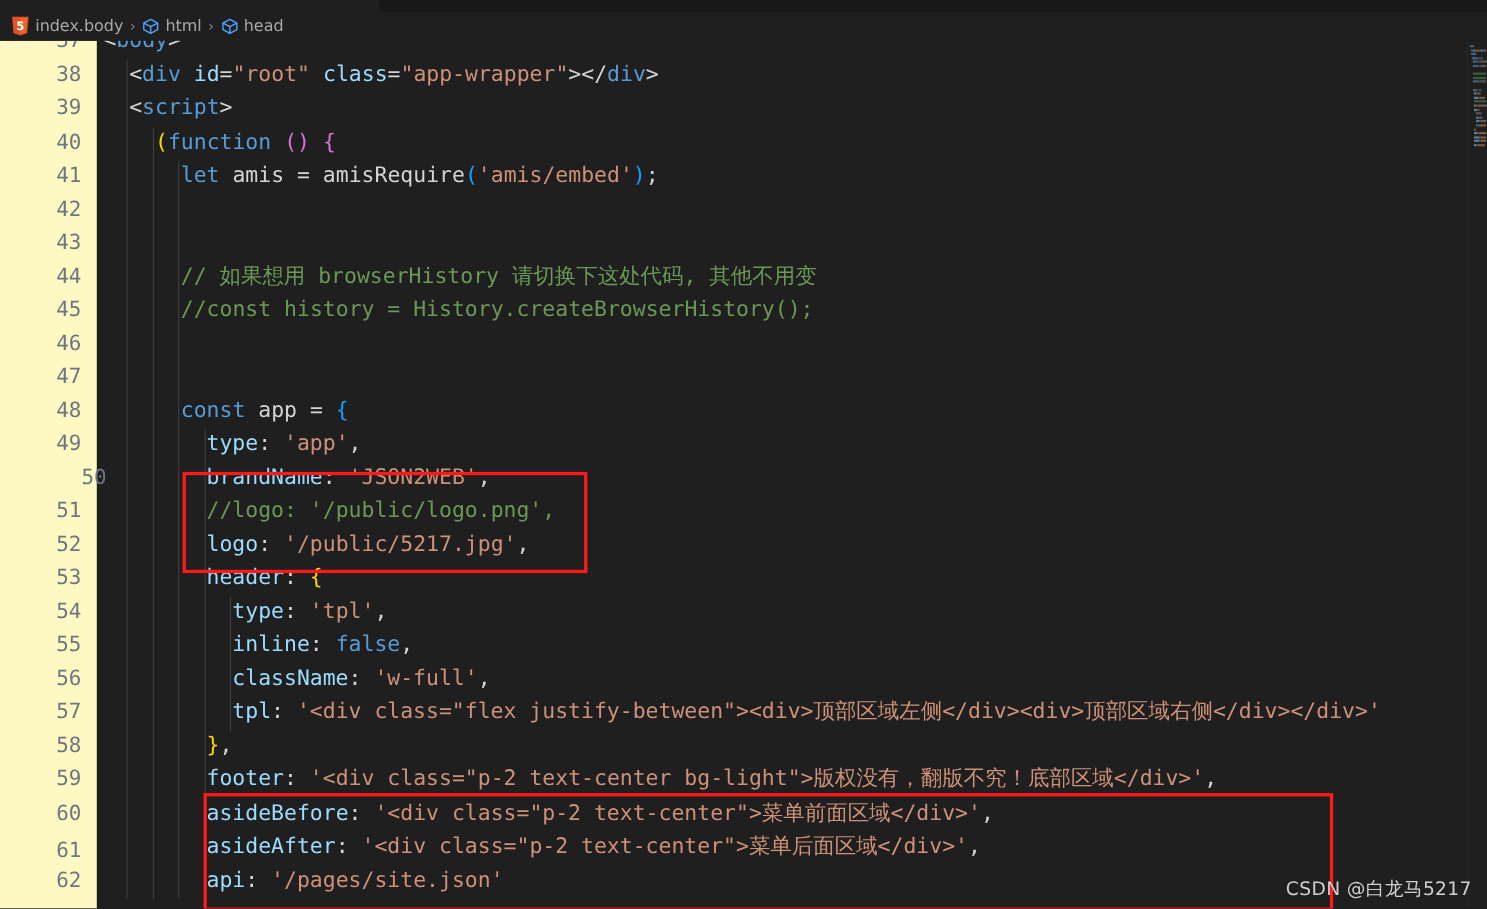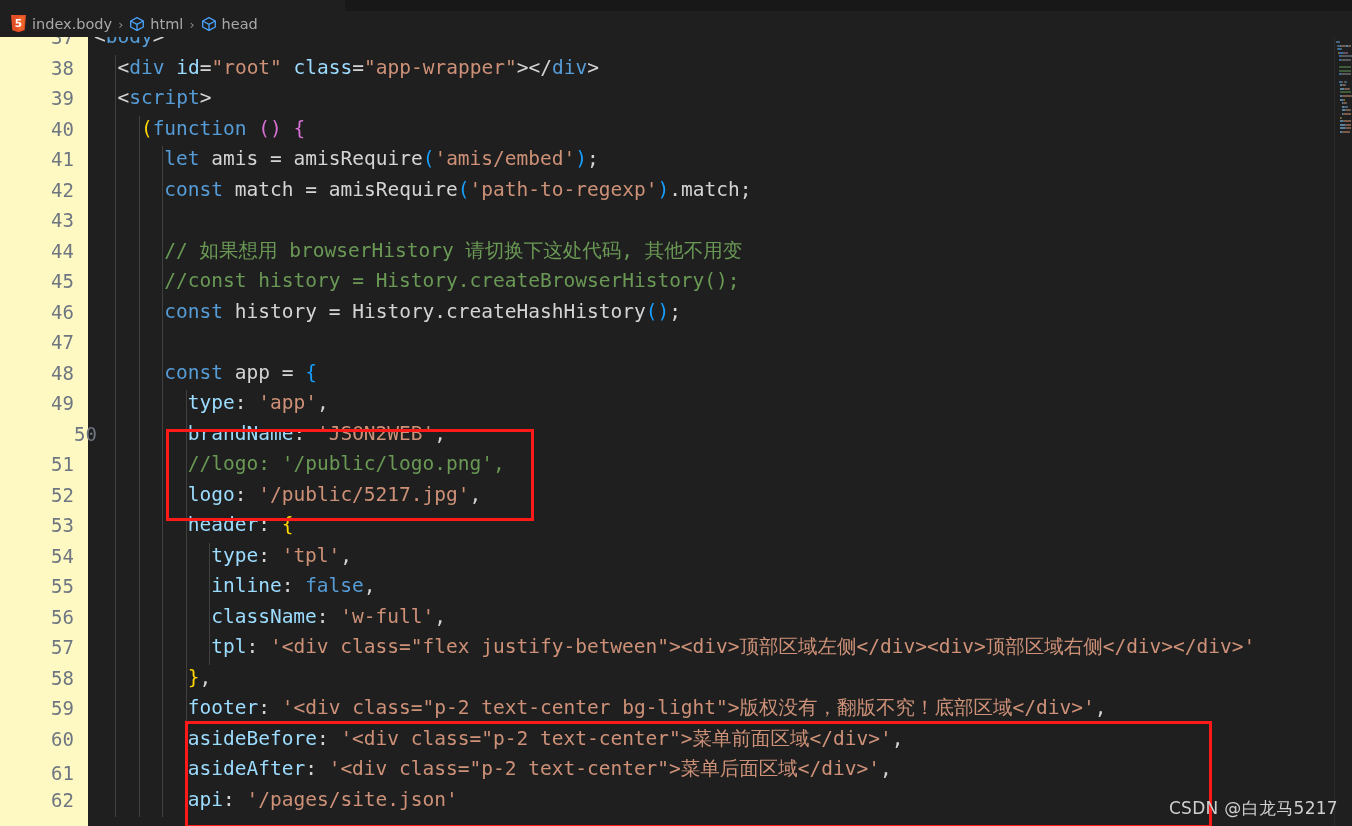--- a/index.html
+++ b/index.html
@@ -178,25 +178,23 @@
       <div class="ln" style="top: 686.5px;">60</div>
       <div class="ln" style="top: 721px;">61</div>
       <div class="ln" style="top: 747.5px;">62</div>
     </div>
   <div id="code">
       <div class="cl" style="top: -15px; left: 6px;"><span class="t-punc">&lt;</span><span class="t-tag">body</span><span class="t-punc">&gt;</span></div>
       <div class="cl" style="top: 15.5px; left: 29.44px;"><span class="t-punc">&lt;</span><span class="t-tag">div</span><span class="t-def"> </span><span class="t-attr">id</span><span class="t-punc">=</span><span class="t-str">"root"</span><span class="t-def"> </span><span class="t-attr">class</span><span class="t-punc">=</span><span class="t-str">"app-wrapper"</span><span class="t-punc">&gt;</span><span class="t-punc">&lt;/</span><span class="t-tag">div</span><span class="t-punc">&gt;</span></div>
       <div class="cl" style="top: 46px; left: 29.44px;"><span class="t-punc">&lt;</span><span class="t-tag">script</span><span class="t-punc">&gt;</span></div>
       <div class="cl" style="top: 76.5px; left: 52.88px;"><span class="t-br1">(</span><span class="t-kw">function</span><span class="t-def"> </span><span class="t-br2">(</span><span class="t-br2">)</span><span class="t-def"> </span><span class="t-br2">{</span></div>
       <div class="cl" style="top: 107px; left: 76.32px;"><span class="t-kw">let</span><span class="t-def"> amis </span><span class="t-punc">=</span><span class="t-def"> </span><span class="t-def">amisRequire</span><span class="t-br3">(</span><span class="t-str">'amis/embed'</span><span class="t-br3">)</span><span class="t-punc">;</span></div>
-      <div class="cl" style="top: 137.5px; left: 76.32px;"><span class="t-kw">const</span><span class="t-def"> match </span><span class="t-punc">=</span><span class="t-def"> </span><span class="t-def">amisRequire</span><span class="t-br3">(</span><span class="t-str">'path-to-regexp'</span><span class="t-br3">)</span><span class="t-def">.match;</span></div>
       <div class="cl" style="top: 168px; left: 76.32px;"></div>
       <div class="cl" style="top: 198.5px; left: 76.32px;"><span class="t-com">// 如果想用 browserHistory 请切换下这处代码, 其他不用变</span></div>
       <div class="cl" style="top: 229px; left: 76.32px;"><span class="t-com">//const history = History.createBrowserHistory();</span></div>
-      <div class="cl" style="top: 259.5px; left: 76.32px;"><span class="t-kw">const</span><span class="t-def"> history </span><span class="t-punc">=</span><span class="t-def"> History.</span><span class="t-def">createHashHistory</span><span class="t-br3">(</span><span class="t-br3">)</span><span class="t-punc">;</span></div>
       <div class="cl" style="top: 290px; left: 76.32px;"></div>
       <div class="cl" style="top: 320.5px; left: 76.32px;"><span class="t-kw">const</span><span class="t-def"> app </span><span class="t-punc">=</span><span class="t-def"> </span><span class="t-br3">{</span></div>
       <div class="cl" style="top: 351px; left: 99.76px;"><span class="t-prop">type</span><span class="t-punc">: </span><span class="t-str">'app'</span><span class="t-punc">,</span></div>
       <div class="cl" style="top: 381.5px; left: 99.76px;"><span class="t-prop">brandName</span><span class="t-punc">: </span><span class="t-str">'JSON2WEB'</span><span class="t-punc">,</span></div>
       <div class="cl" style="top: 412px; left: 99.76px;"><span class="t-com">//logo: '/public/logo.png',</span></div>
       <div class="cl" style="top: 442.5px; left: 99.76px;"><span class="t-prop">logo</span><span class="t-punc">: </span><span class="t-str">'/public/5217.jpg'</span><span class="t-punc">,</span></div>
       <div class="cl" style="top: 473px; left: 99.76px;"><span class="t-prop">header</span><span class="t-punc">: </span><span class="t-br1">{</span></div>
       <div class="cl" style="top: 503.5px; left: 123.2px;"><span class="t-prop">type</span><span class="t-punc">: </span><span class="t-str">'tpl'</span><span class="t-punc">,</span></div>
       <div class="cl" style="top: 534px; left: 123.2px;"><span class="t-prop">inline</span><span class="t-punc">: </span><span class="t-kw">false</span><span class="t-punc">,</span></div>
       <div class="cl" style="top: 564.5px; left: 123.2px;"><span class="t-prop">className</span><span class="t-punc">: </span><span class="t-str">'w-full'</span><span class="t-punc">,</span></div>

